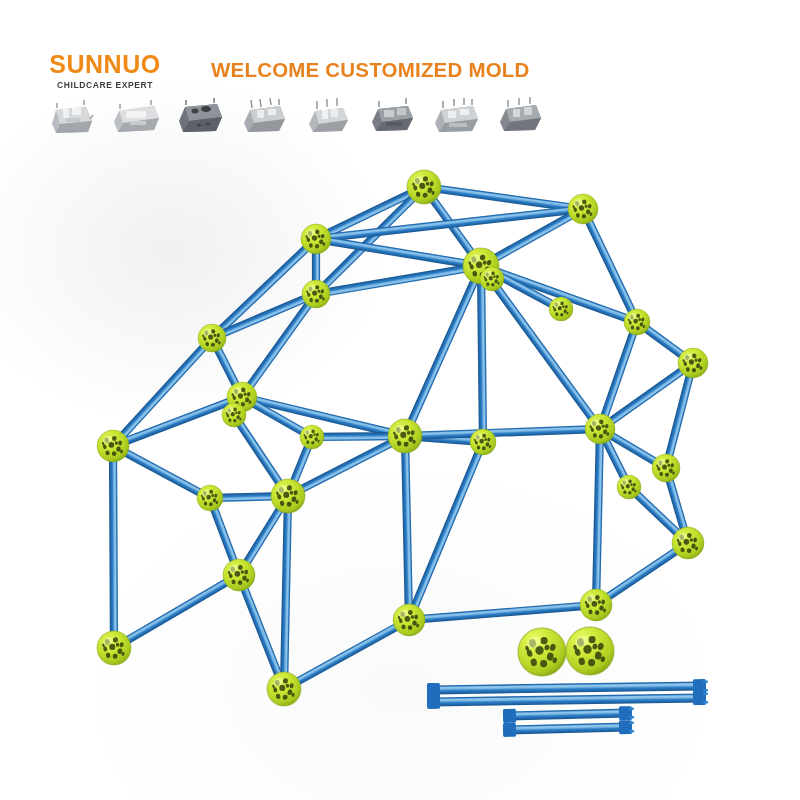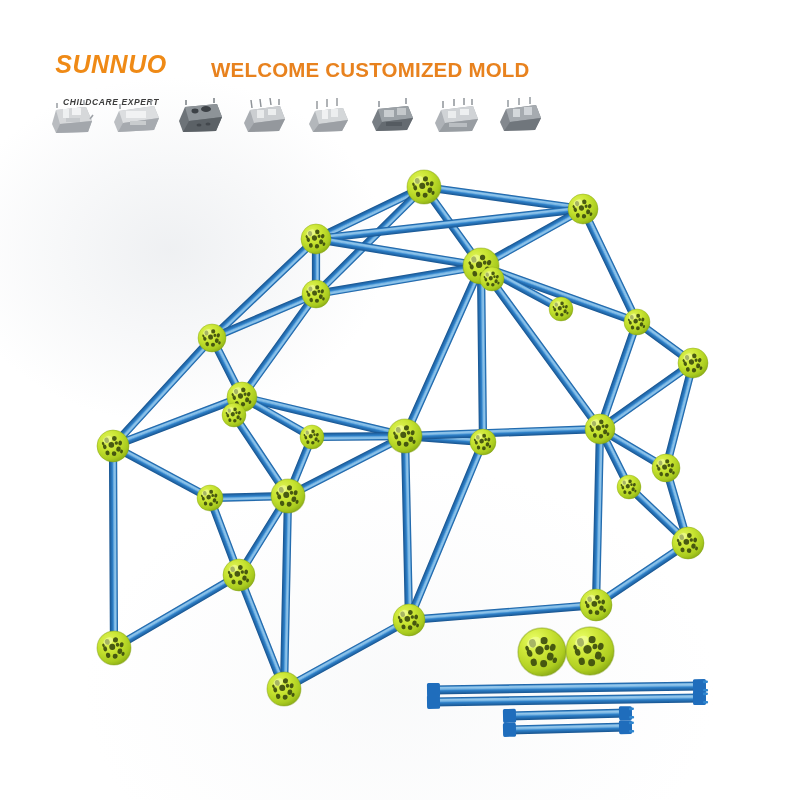--- a/index.html
+++ b/index.html
@@ -15,27 +15,27 @@
   .backdrop{
     position:absolute;left:0;top:0;width:800px;height:800px;
     background:
       radial-gradient(ellipse 300px 240px at 170px 250px, rgba(225,228,232,.55) 0%, rgba(255,255,255,0) 72%),
       radial-gradient(ellipse 420px 300px at 400px 690px, rgba(238,240,242,.35) 0%, rgba(255,255,255,0) 75%);
     pointer-events:none;
   }
 
   
   .banner{position:absolute;left:0;top:0;width:800px;height:150px;}
-  .logo-block{position:absolute;left:50px;top:52px;text-align:center;width:122px;font-style:italic;}
+  .logo-block{position:absolute;left:44px;top:52px;text-align:center;width:122px;}
   .logo-main{
     font-size:25px;font-weight:bold;letter-spacing:.5px;line-height:1;
     color:#ef8a16;font-family:"Liberation Sans", sans-serif;
   }
   .logo-sub{
-    margin-top:20px;font-size:8.5px;font-weight:bold;letter-spacing:.6px;
+    margin-top:3px;font-size:8.5px;font-weight:bold;letter-spacing:.6px;
     color:#3d3d3d;font-family:"Liberation Sans", sans-serif;white-space:nowrap;
   }
   .headline{
     position:absolute;left:176px;top:58px;
     font-size:20.5px;font-weight:bold;letter-spacing:.2px;
     color:#e8821e;white-space:nowrap;
     font-family:"Liberation Sans", sans-serif;
     margin-left:35px;
   }
   .thumbs{position:absolute;left:46px;top:88px;width:510px;height:48px;display:flex;gap:12px;align-items:flex-end;}

